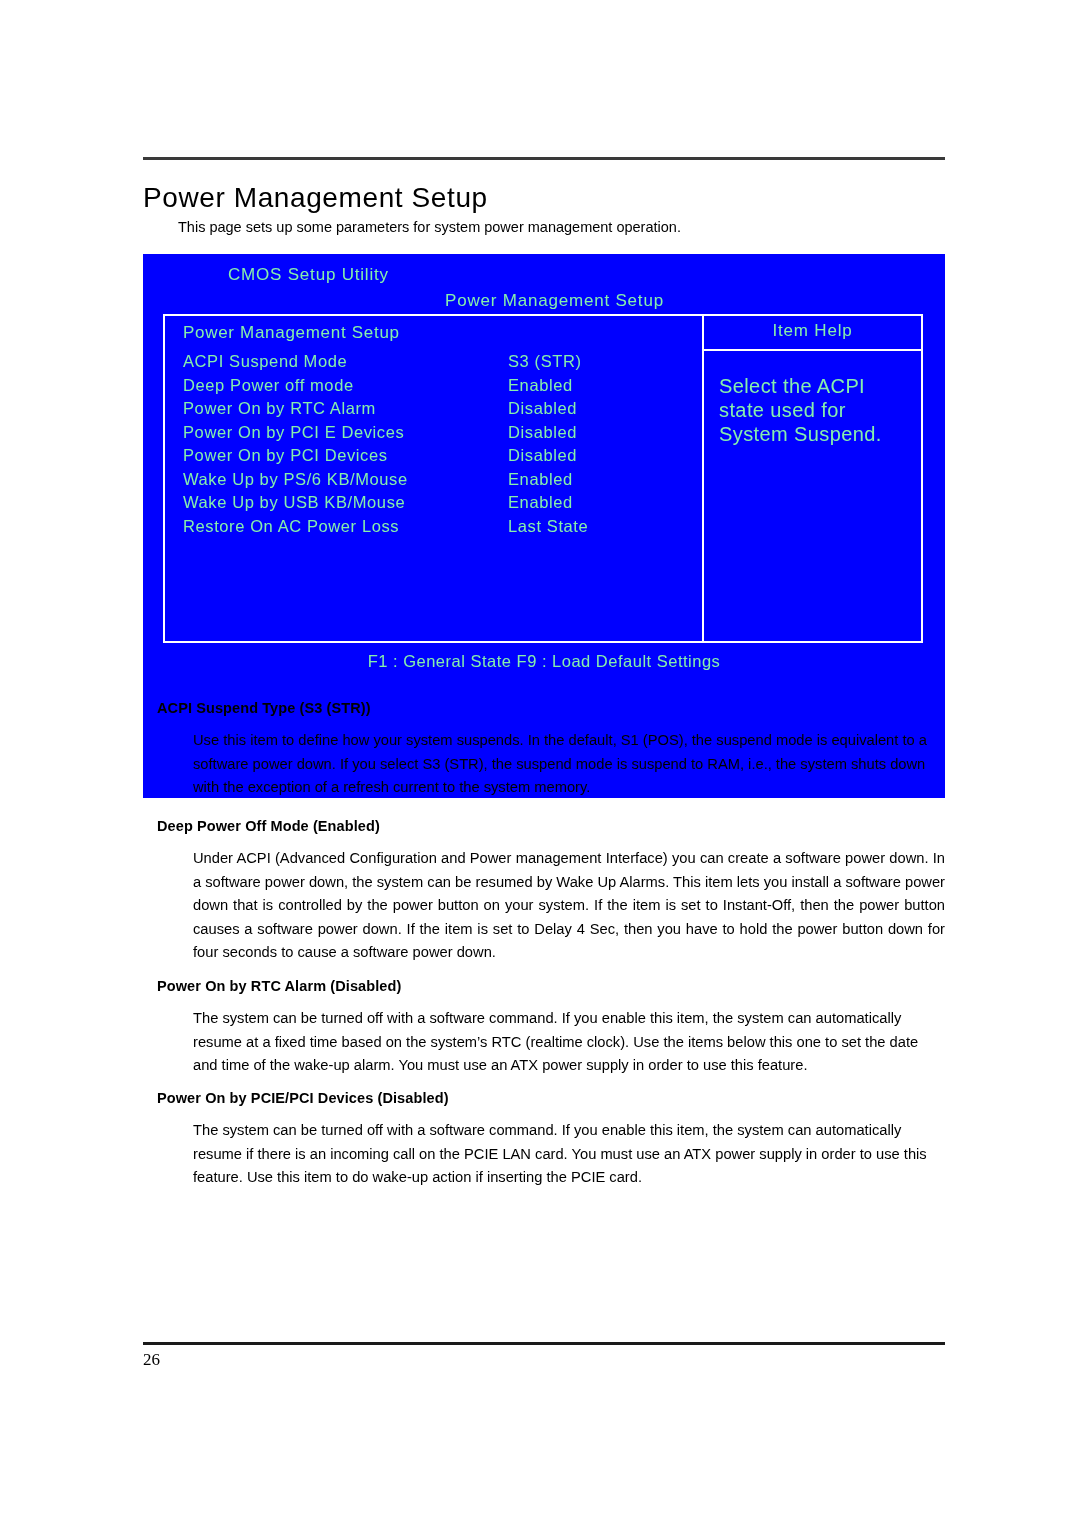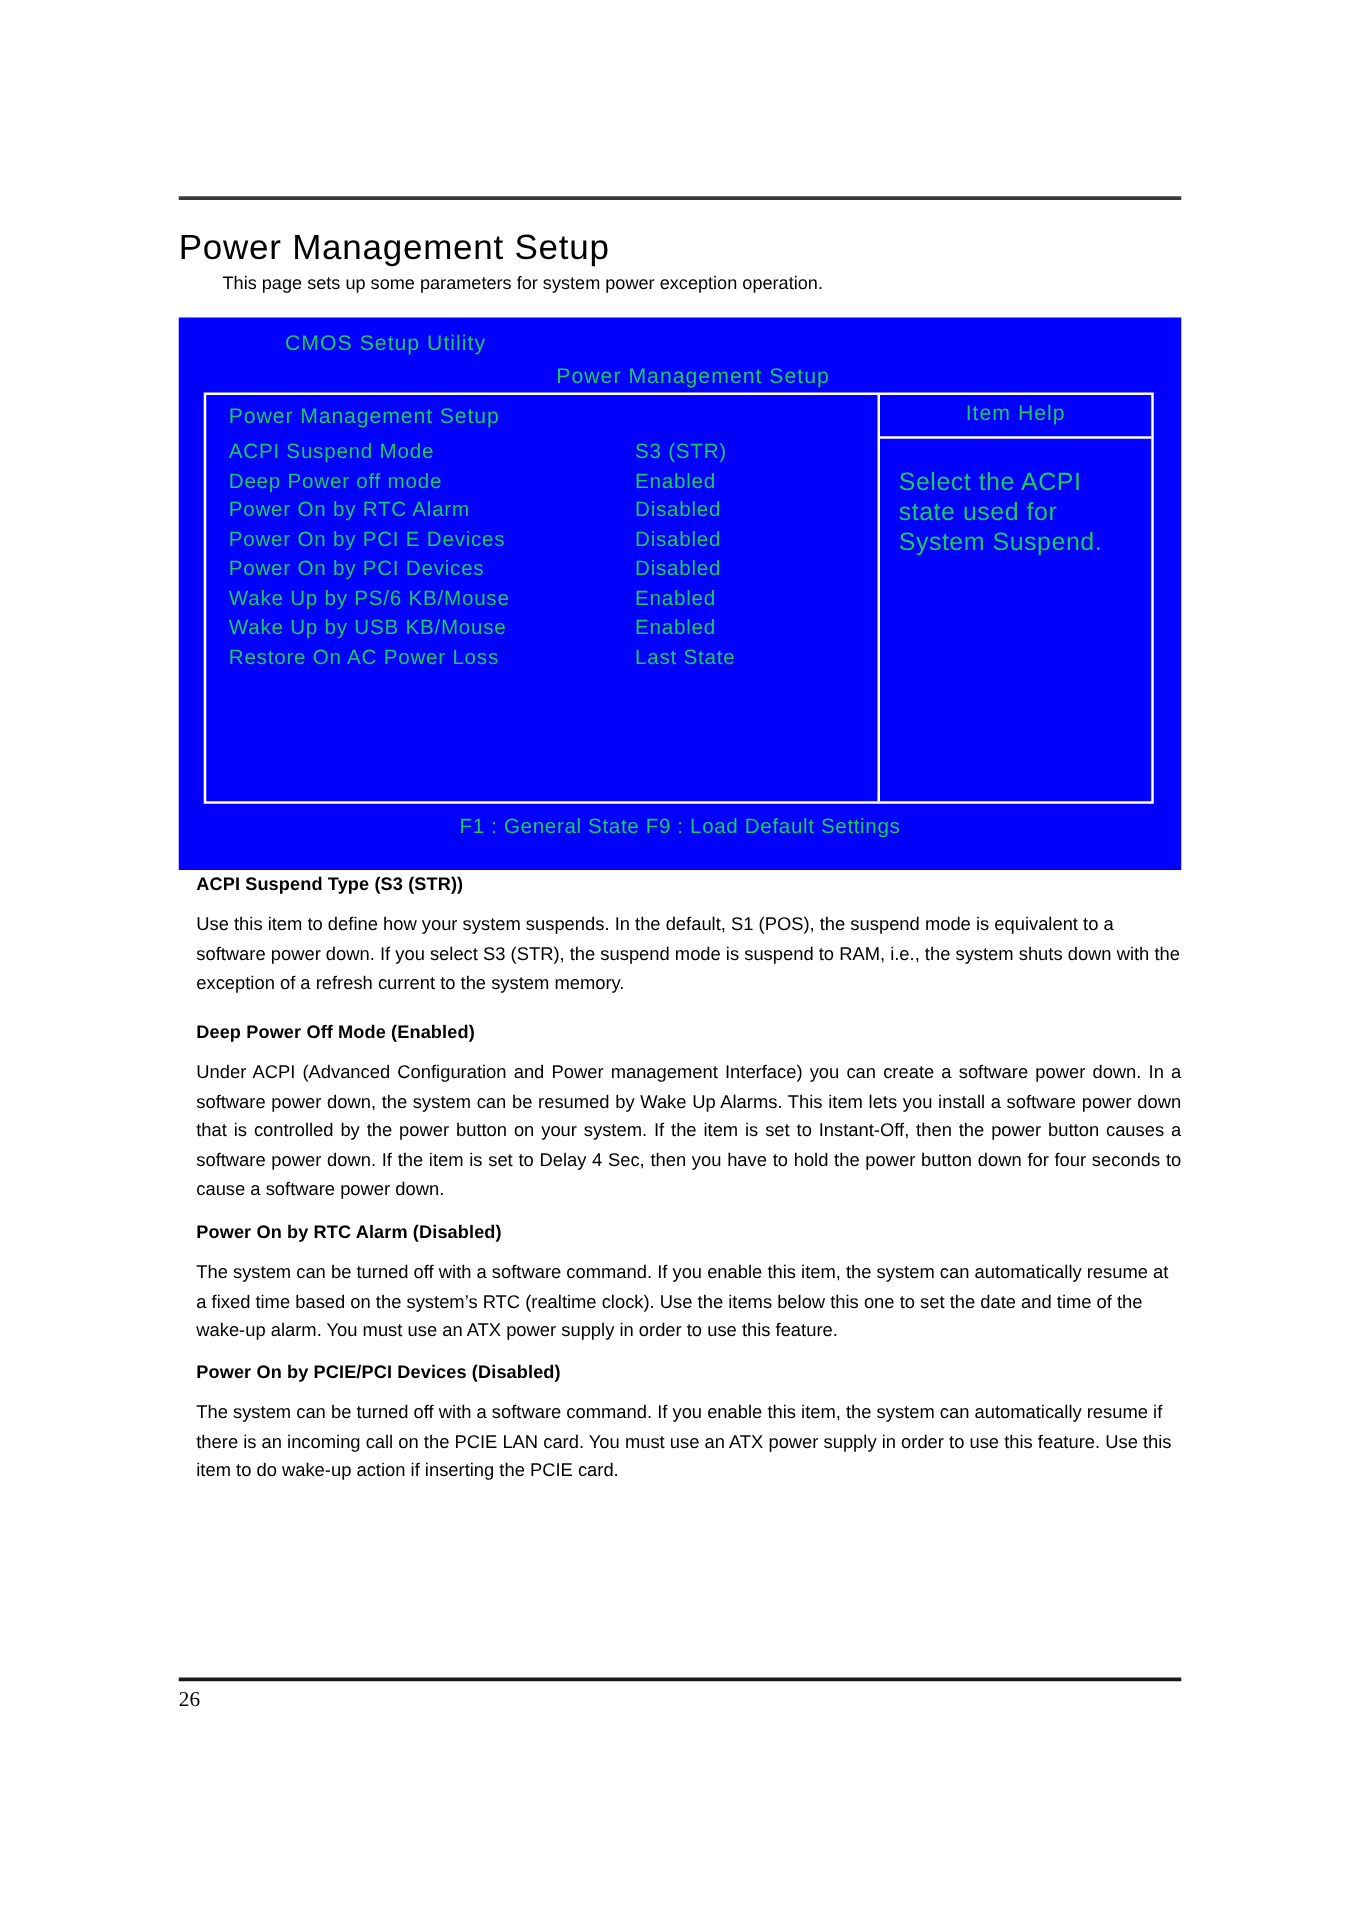--- a/index.html
+++ b/index.html
@@ -55,23 +55,23 @@
     color: #000;
     white-space: nowrap;
   }
 
   
   .bios {
     position: absolute;
     left: 143px;
     top: 254px;
     width: 802px;
-    height: 442px;
+    height: 544px;
     background: #0000ff;
-    color: #22c55e;
+    color: #86efac;
   }
 
   .bios-util {
     position: absolute;
     left: 85px;
     top: 11px;
     font-size: 17px;
     letter-spacing: 0.8px;
     white-space: nowrap;
   }
@@ -203,20 +203,21 @@
     letter-spacing: 0.1px;
     margin-bottom: 13px;
     white-space: nowrap;
   }
 
   .sec-body {
     font-size: 14.7px;
     line-height: 23.5px;
     text-align: justify;
     color: #000;
+    margin-left: 36px;
   }
   .sec-body.nojust { text-align: left; }
 
   #sec-acpi   { top: 700px; }
   #sec-deep   { top: 818px; }
   #sec-rtc    { top: 978px; }
   #sec-pcie   { top: 1090px; }
 
   
   .page-num {
@@ -229,21 +230,21 @@
   }
 </style>
 </head>
 <body>
 
 <div class="page">
 
   <div class="rule rule-top"></div>
 
   <h1 class="page-title">Power Management Setup</h1>
-  <p class="intro">This page sets up some parameters for system power exception operation.</p>
+  <p class="intro">This page sets up some parameters for system power management operation.</p>
 
   <div class="bios">
 
     <div class="bios-util">CMOS Setup Utility</div>
     <div class="bios-subtitle">Power Management Setup</div>
 
     <div class="bios-frame">
 
       <div class="bios-left">
         <div class="bios-section-head">Power Management Setup</div>

